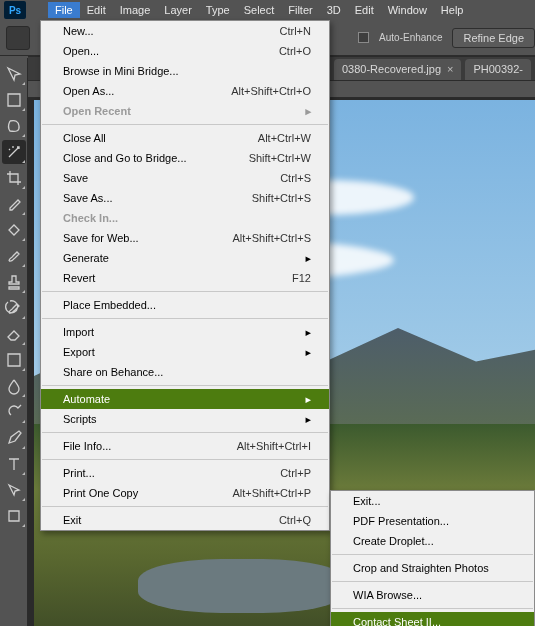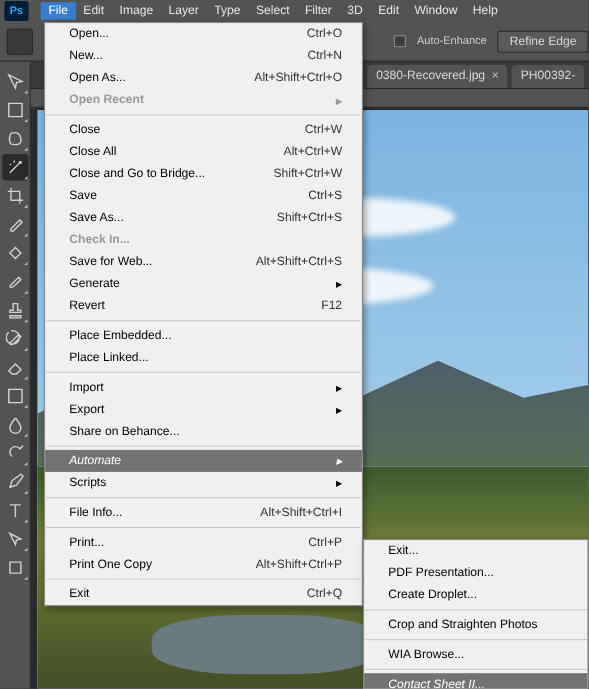--- a/index.html
+++ b/index.html
@@ -1,20 +1,20 @@
 <!DOCTYPE html>
 <html><head>
 <meta charset="utf-8">
 <style>
   * { margin: 0; padding: 0; box-sizing: border-box; font-family: "Segoe UI", Tahoma, sans-serif; }
   body { width: 535px; height: 626px; background: #535353; overflow: hidden; position: relative; }
   
   
   .menubar { height: 20px; background: #535353; display: flex; align-items: center; padding-left: 4px; }
-  .ps-logo { width: 22px; height: 18px; background: #001e36; border-radius: 2px; margin-right: 11px; display:flex; align-items:center; justify-content:center; font-size:10px; font-weight:bold; color:#31a8ff;}
+  .ps-logo { width: 22px; height: 18px; background: #001e36; border-radius: 2px; margin-right: 22px; display:flex; align-items:center; justify-content:center; font-size:10px; font-weight:bold; color:#31a8ff;}
   .mitem { color: #e6e6e6; font-size: 11px; padding: 2px 7px; cursor: default; }
   .mitem.active { background: #3a7ccf; color:#fff; }
   
   
   .optbar { height: 36px; background: #535353; border-bottom: 1px solid #2c2c2c; display:flex; align-items:center; padding-left:6px; gap:10px;}
   .opt-icon { width:24px; height:24px; background:#3a3a3a; border:1px solid #2a2a2a; border-radius:3px;}
   .chk { width:11px; height:11px; border:1px solid #8a8a8a; background:#3e3e3e; display:inline-block; vertical-align:middle;}
   .olabel { color:#d0d0d0; font-size:10px; }
   .btn { background:#5a5a5a; border:1px solid #2e2e2e; color:#d8d8d8; font-size:11px; padding:3px 10px; border-radius:3px;}
   
@@ -39,21 +39,21 @@
   .photo { position:absolute; left:6px; top:2px; width:520px; height:540px; }
   .sky { position:absolute; inset:0; background:linear-gradient(#7bb3e0 0%, #a3cce8 55%, #cfe5f3 70%);}
   .cloud { position:absolute; background:rgba(255,255,255,0.85); border-radius:50%; filter:blur(3px);}
   .mtn { position:absolute; bottom:40%; left:0; right:0; height:120px; background:linear-gradient(#4a5a6f,#5a6b56); clip-path:polygon(0 100%,0 60%,10% 40%,25% 55%,40% 25%,55% 50%,70% 20%,85% 48%,100% 35%,100% 100%);}
   .grass { position:absolute; bottom:0; left:0; right:0; height:40%; background:linear-gradient(#3c5a2e 0%, #6a7a3a 30%, #5b6930 60%, #3d4a26 100%);}
   .water { position:absolute; bottom:5%; left:20%; width:40%; height:10%; background:#6b7a7f; border-radius:40%;}
   
   
   .dropdown { position:absolute; background:#f0f0f0; border:1px solid #8a8a8a; box-shadow:2px 3px 6px rgba(0,0,0,0.4); font-size:11px; color:#000;}
   .drow { display:flex; align-items:center; height:20px; padding:0 18px 0 22px; white-space:nowrap; position:relative;}
-  .drow.hover { background:#737373; color:#fff;font-style:italic;}
+  .drow.hover { background:#4d7c0f; color:#fff;}
   .drow.disabled { color:#9a9a9a;font-weight:bold;}
   .drow .sc { margin-left:auto; padding-left:40px; color:#333;}
   .drow .sub { margin-left:auto; padding-left:40px;}
   .sep { height:1px; background:#c8c8c8; margin:3px 1px;}
   
   .dd-file { left:40px; top:20px; width:290px;}
   .dd-auto { left:330px; top:490px; width:205px;}
   .dd-auto .drow { padding-right:14px;}
 </style>
 </head>
@@ -219,41 +219,40 @@
     <div class="cloud" style="left:200px; top:80px; width:180px; height:35px;"></div>
     <div class="cloud" style="left:60px; top:140px; width:300px; height:40px;"></div>
     <div class="mtn"></div>
     <div class="grass"></div>
     <div class="water"></div>
   </div>
 </div>
 
 <div class="dropdown dd-file" id="filemenu">
     <div class="drow">
+      <span>New...</span>
+      <span class="sc">Ctrl+N</span>
+    </div>
+    <div class="drow">
       <span>Open...</span>
       <span class="sc">Ctrl+O</span>
     </div>
     <div class="drow">
-      <span>New...</span>
-      <span class="sc">Ctrl+N</span>
+      <span>Browse in Mini Bridge...</span>
     </div>
     <div class="drow">
       <span>Open As...</span>
       <span class="sc">Alt+Shift+Ctrl+O</span>
     </div>
     <div class="drow disabled">
       <span>Open Recent</span>
       <span class="sub">▸</span>
     </div>
     <div class="sep"></div>
     <div class="drow">
-      <span>Close</span>
-      <span class="sc">Ctrl+W</span>
-    </div>
-    <div class="drow">
       <span>Close All</span>
       <span class="sc">Alt+Ctrl+W</span>
     </div>
     <div class="drow">
       <span>Close and Go to Bridge...</span>
       <span class="sc">Shift+Ctrl+W</span>
     </div>
     <div class="drow">
       <span>Save</span>
       <span class="sc">Ctrl+S</span>
@@ -274,23 +273,20 @@
       <span class="sub">▸</span>
     </div>
     <div class="drow">
       <span>Revert</span>
       <span class="sc">F12</span>
     </div>
     <div class="sep"></div>
     <div class="drow">
       <span>Place Embedded...</span>
     </div>
-    <div class="drow">
-      <span>Place Linked...</span>
-    </div>
     <div class="sep"></div>
     <div class="drow">
       <span>Import</span>
       <span class="sub">▸</span>
     </div>
     <div class="drow">
       <span>Export</span>
       <span class="sub">▸</span>
     </div>
     <div class="drow">

